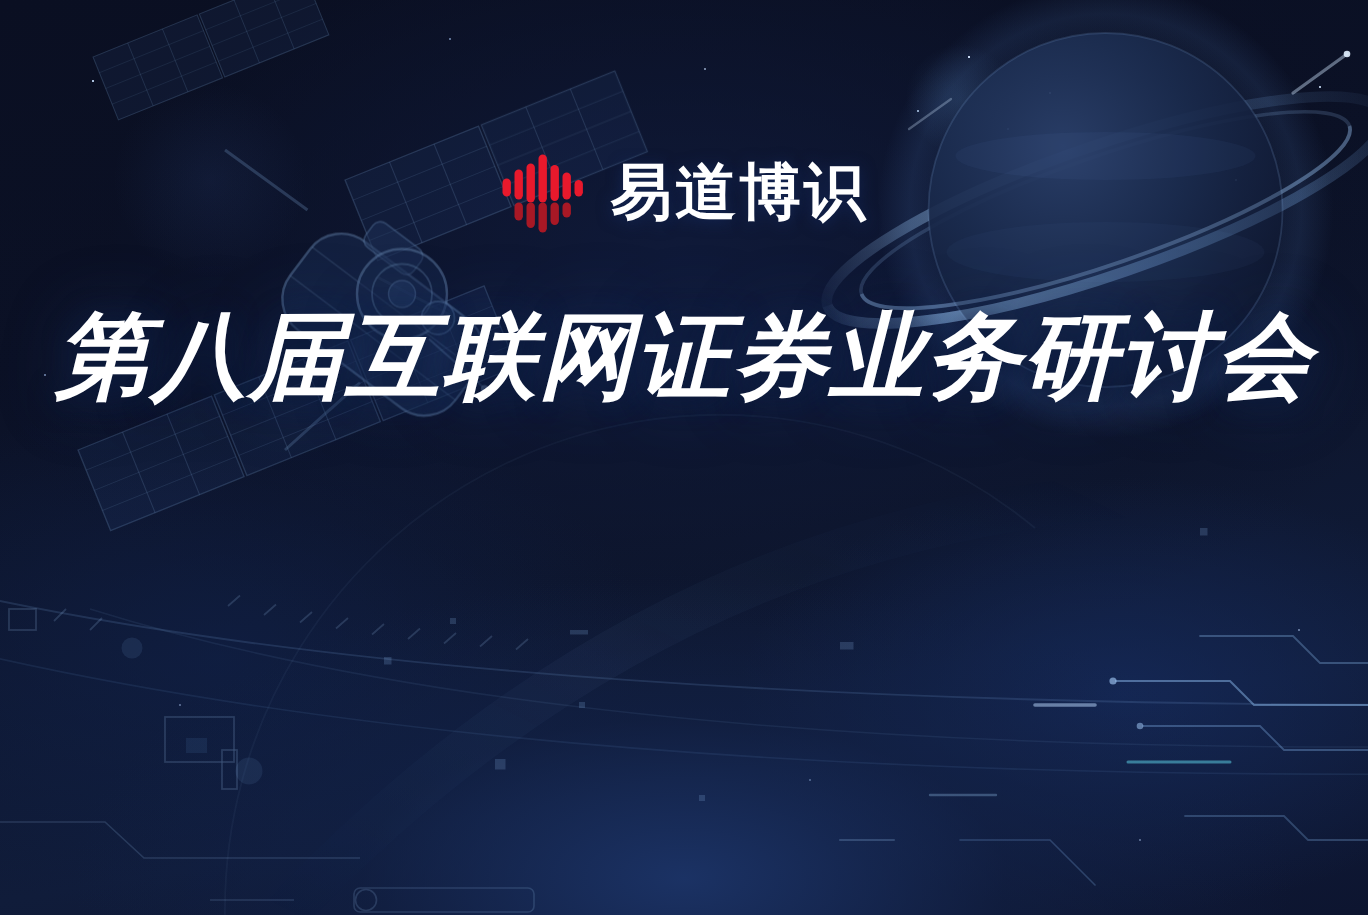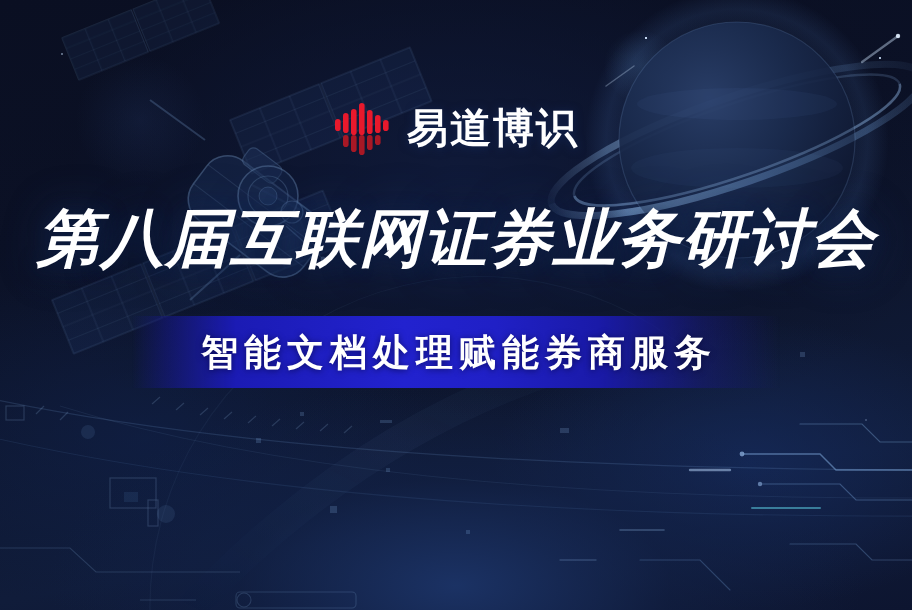--- a/index.html
+++ b/index.html
@@ -336,17 +336,14 @@
             <rect x="42" y="36" width="5.6" height="10" rx="2.8"></rect>
           </g>
         </svg>
       </div>
       <div class="logo-word">易道博识</div>
     </div>
 
     <div class="main-title">第八届互联网证券业务研讨会</div>
   </div>
 
-  <div class="subtitle-banner">
-    <div class="subtitle-text">智能文档处理赋能券商服务</div>
-  </div>
 
 </div>
 
 </body></html>

